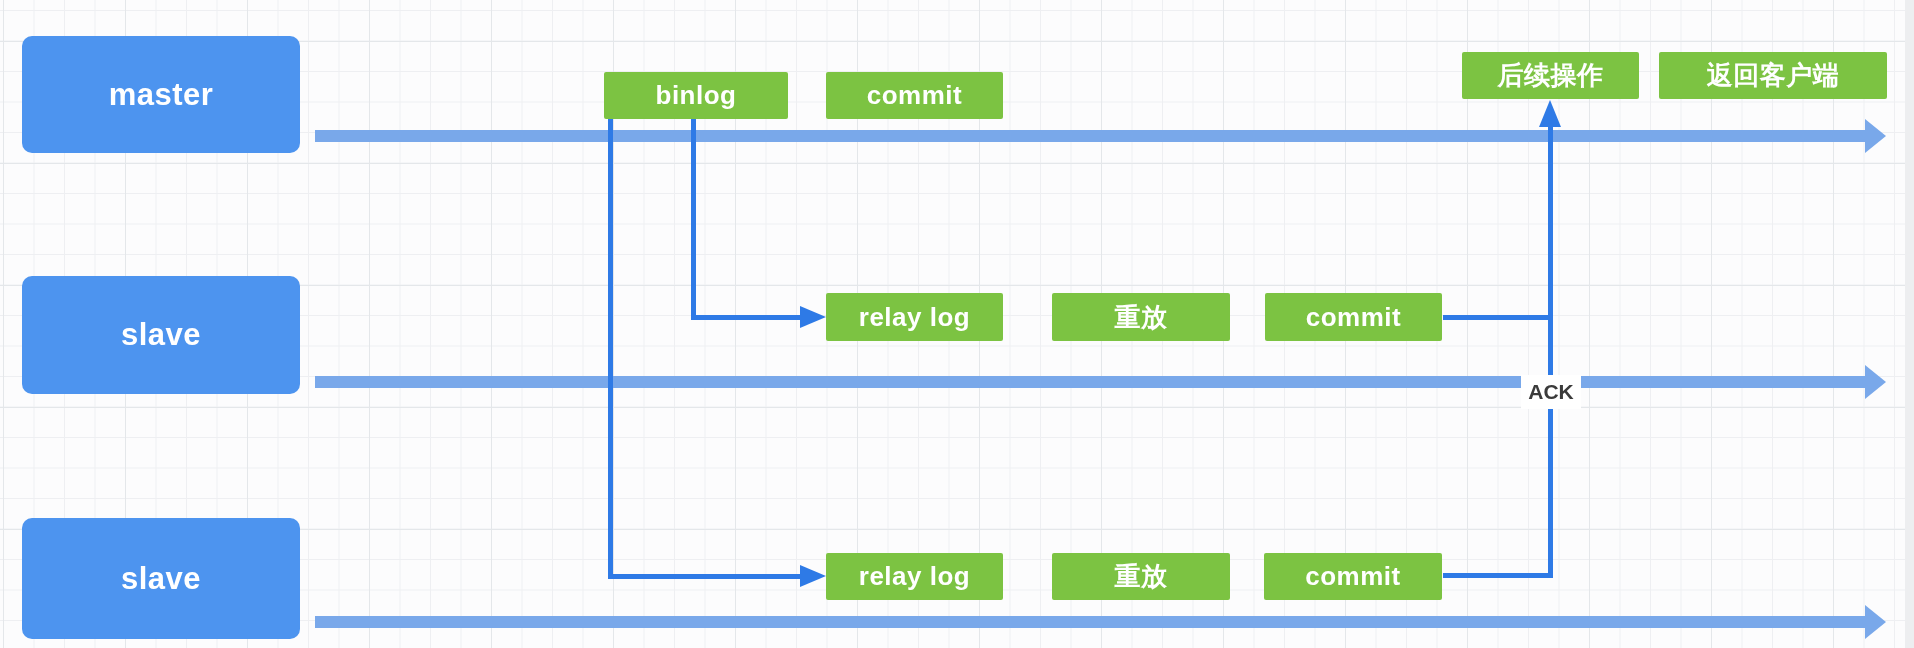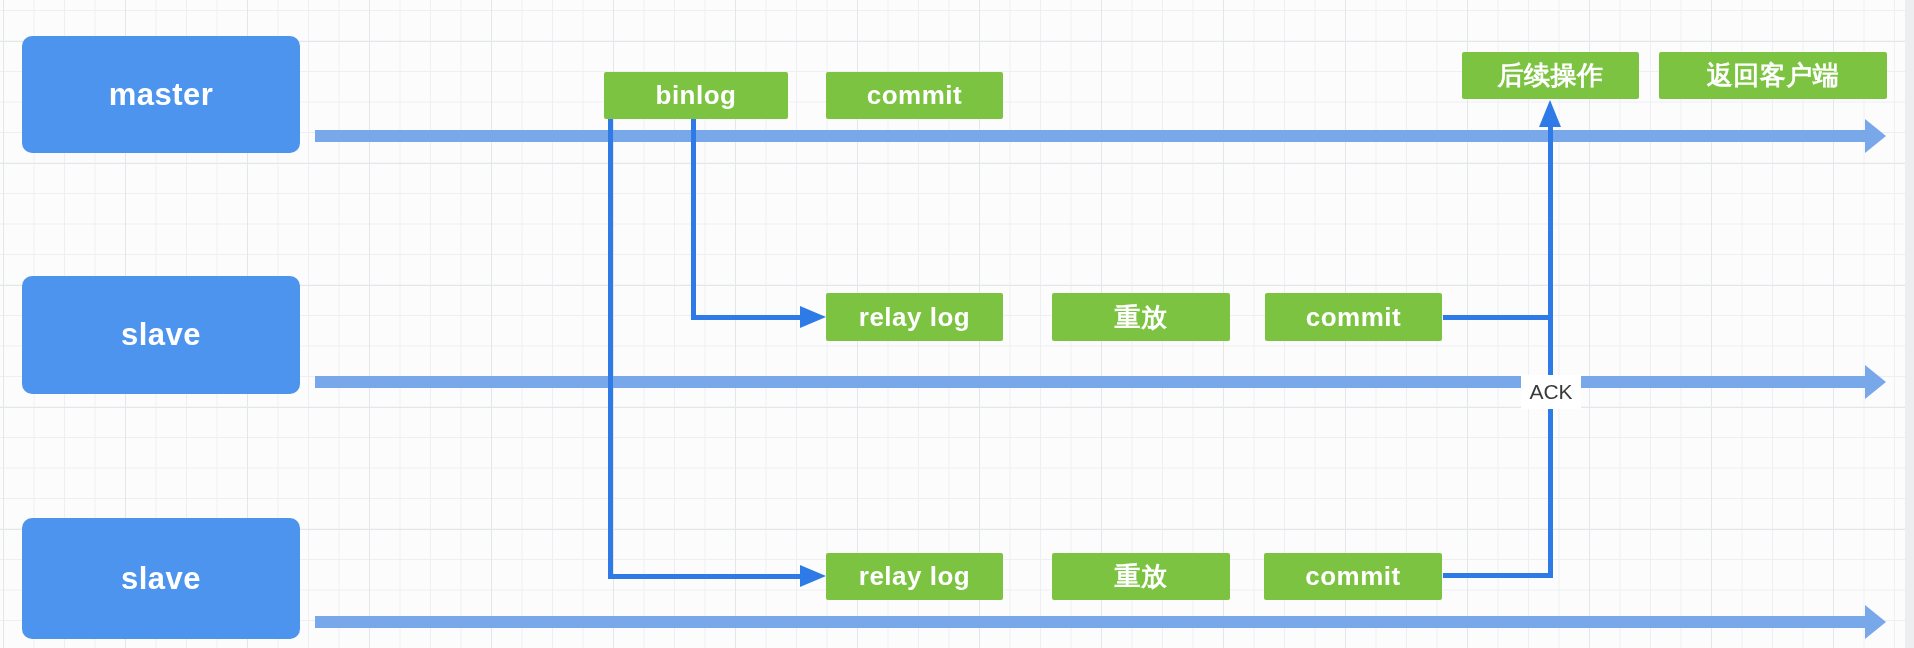--- a/index.html
+++ b/index.html
@@ -69,21 +69,21 @@
   .conn-arrow-up{
     position:absolute;width:0;height:0;z-index:2;
     border-left:11px solid transparent;
     border-right:11px solid transparent;
     border-bottom:27px solid var(--connector);
   }
   .ack{
     position:absolute;left:1521px;top:375px;width:60px;height:34px;
     background:#FFFFFF;z-index:4;
     display:flex;align-items:center;justify-content:center;
-    color:var(--ack-text);font-size:21px;font-weight:400;
+    color:var(--ack-text);font-size:21px;font-weight:700;
   }
 </style>
 </head>
 <body>
 
 <div class="canvas">
 
   <div class="edge-strip"></div>
 
   <div class="tl-body" style="left:315px;top:130px;width:1550px;"></div>

